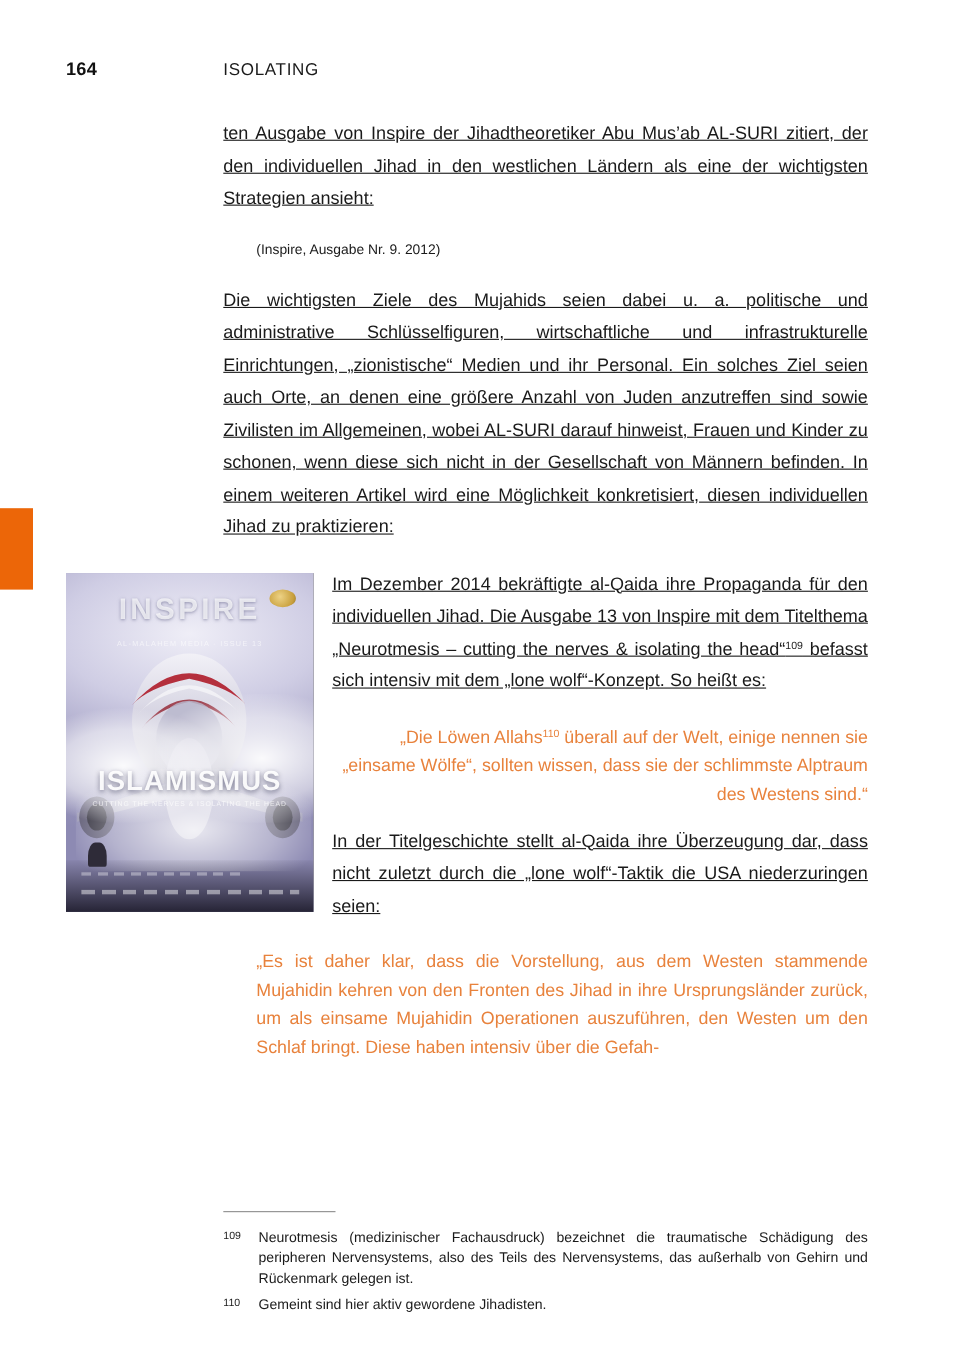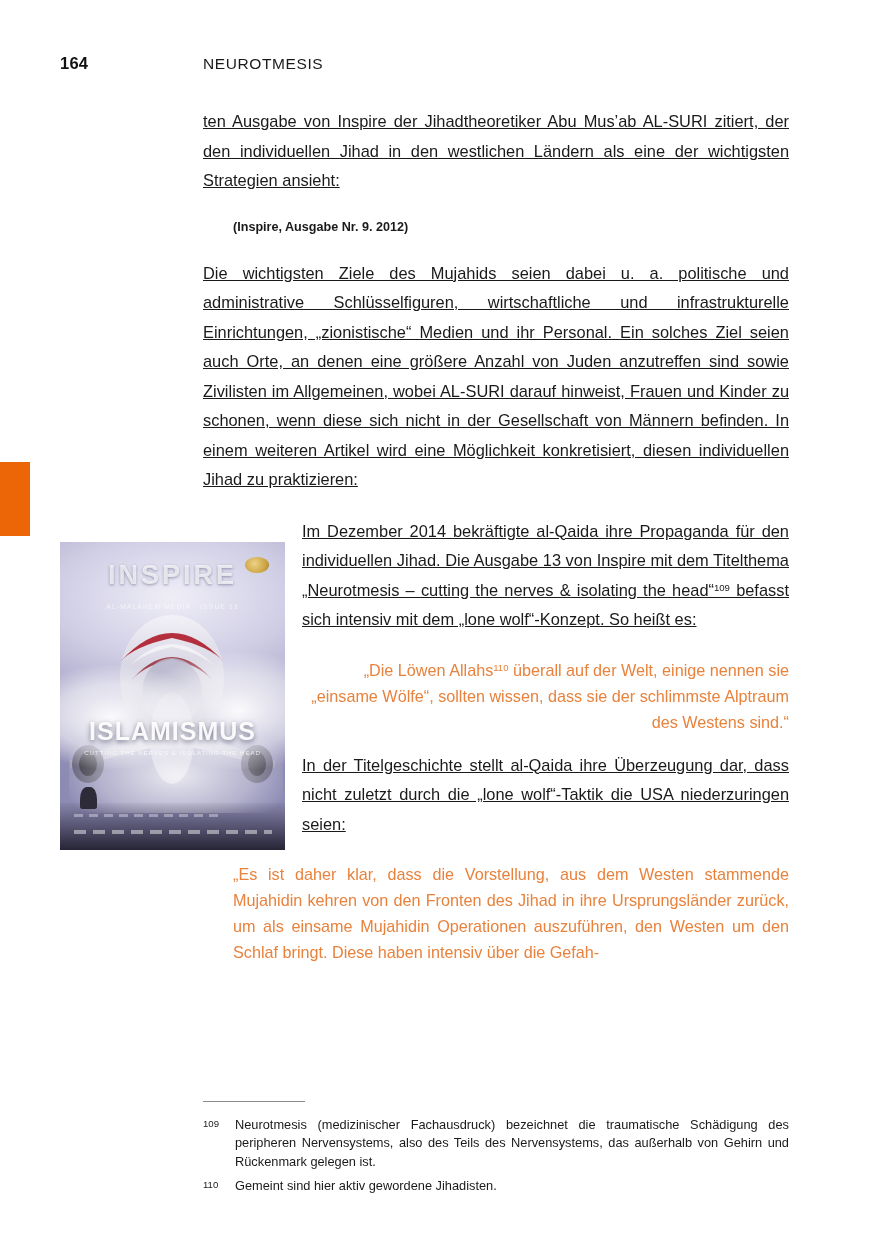--- a/index.html
+++ b/index.html
@@ -77,21 +77,20 @@
     color: #e8823c;
   }
   .quote.ragged { text-align: right; }
 
   .cite {
     margin: 0 0 22px 0;
     padding-left: 30px;
     font-size: 12.6px;
     line-height: 19px;
     color: #1a1a1a;
-    font-weight: bold;
   }
 
   sup.fn {
     font-size: 9.6px;
     vertical-align: 5px;
     line-height: 0;
   }
 
   
   .cover-wrap {
@@ -100,21 +99,20 @@
     height: 308px;
     margin: 4px 17px 10px 0;
     margin-left: -143px;
   }
   .cover {
     position: relative;
     width: 225px;
     height: 308px;
     overflow: hidden;
     background: #404040;
-    margin-top: 21px;
   }
   .cover .sky {
     position: absolute;
     inset: 0;
     background:
       radial-gradient(ellipse 150% 60% at 50% 18%, #efeef7 0%, #cfcde4 35%, #a9a6c8 62%, #8d8ab3 100%),
       linear-gradient(#b9b7d4, #6f6d93);
   }
   .cover .cloudA {
     position: absolute;
@@ -254,21 +252,21 @@
   }
 </style>
 </head>
 <body>
 
 <div class="page">
 
   <div class="edge-tab"></div>
 
   <div class="folio">164</div>
-  <div class="runhead">NEUROTMESIS</div>
+  <div class="runhead">ISOLATING</div>
 
   <div class="col">
 
     <p class="body">ten Ausgabe von Inspire der Jihadtheoretiker Abu Mus’ab AL-SURI zitiert, der den individuellen Jihad in den westlichen Ländern als eine der wichtigsten Strategien ansieht:</p>
 
     <p class="cite">(Inspire, Ausgabe Nr. 9. 2012)</p>
 
     <p class="body">Die wichtigsten Ziele des Mujahids seien dabei u. a. politische und administrative Schlüsselfiguren, wirtschaftliche und infrastrukturelle Einrichtungen, „zionistische“ Medien und ihr Personal. Ein solches Ziel seien auch Orte, an denen eine größere Anzahl von Juden anzutreffen sind sowie Zivilisten im Allgemeinen, wobei AL-SURI darauf hinweist, Frauen und Kinder zu schonen, wenn diese sich nicht in der Gesellschaft von Männern befinden. In einem weiteren Artikel wird eine Möglichkeit konkretisiert, diesen individuellen Jihad zu praktizieren:</p>
 
 

